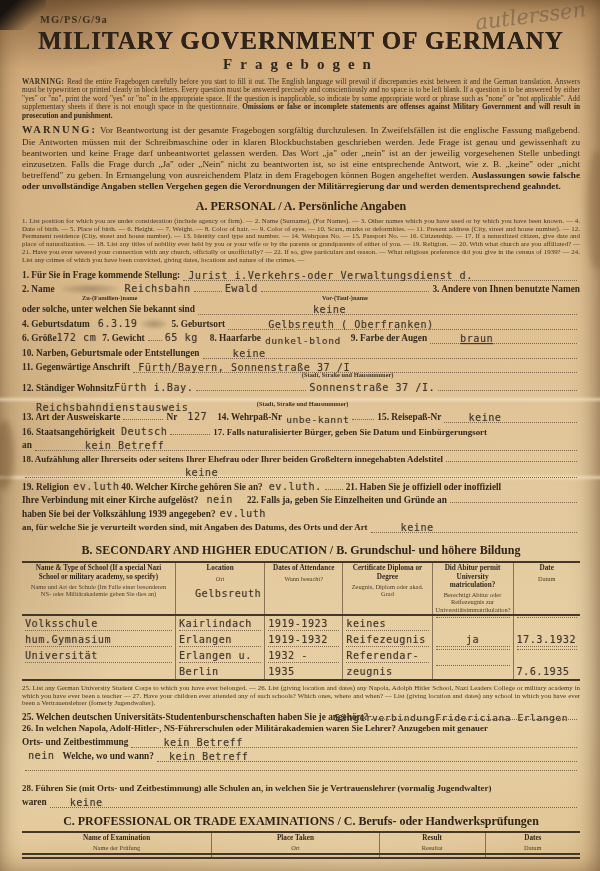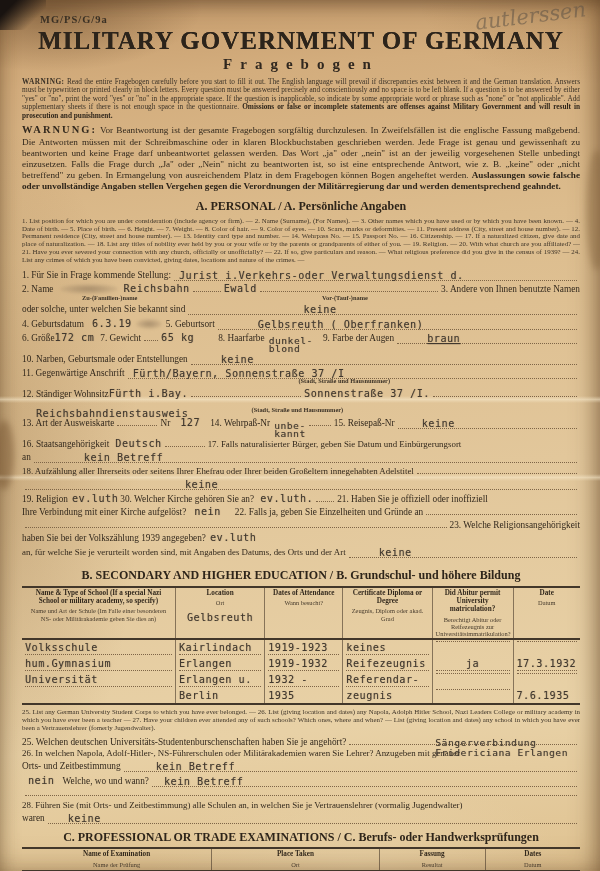--- a/index.html
+++ b/index.html
@@ -37,48 +37,48 @@
   .warn-de { font-size:9.2px; line-height:1.2; text-align:justify; margin-top:4px; color:#33291d; }
   .warn-label { font-weight:bold; letter-spacing:.5px; }
   .warn-de .warn-label { font-size:10.5px; letter-spacing:2px; }
 
   .sec-heading { text-align:center; font-weight:bold; font-size:12px; margin:7px 0 3px; color:#2e251a; }
   .fineprint { font-size:6.9px; line-height:1.14; text-align:justify; color:#3d3327; margin-bottom:5px; }
 
   .rows { font-size:9.3px; }
   .row { display:flex; align-items:baseline; margin-bottom:2.5px; white-space:nowrap; position:relative; }
   .row.has-sub { margin-bottom:9px; }
-  .lab { font-weight:normal; color:#33291d; flex-shrink:0; }
+  .lab { font-weight:bold; color:#33291d; flex-shrink:0; }
   .lab.long { font-size:8.9px; }
   .fill { flex:1 1 auto; border-bottom:1px dotted #7e6547; margin:0 3px; min-width:10px; position:relative; align-self:baseline; }
   .fill.short { flex:0 0 auto; }
   .typed { font-family:"DejaVu Sans Mono", monospace; font-size:10px; color:#41382e;
     letter-spacing:.6px; text-shadow:.4px .4px .7px rgba(65,56,46,.45); font-weight:normal; }
   .fill .typed { position:relative; top:1px; padding-left:5px; display:inline-block; }
-  .typed-stack { display:inline-flex; flex-direction:column; line-height:8px; transform:translateY(3px); }
+  .typed-stack { display:inline-flex; flex-direction:row; line-height:8px; transform:translateY(3px); }
   .typed-stack .typed { font-size:9.5px; }
   .sub { position:absolute; top:10px; left:35%; font-size:6.4px; font-weight:bold; color:#3d3327; }
   .smudge { align-self:center; height:10px; border-radius:50%; filter:blur(1.5px);
     background: radial-gradient(ellipse, rgba(125,103,78,.55), rgba(150,126,96,.2) 65%, transparent); }
 
   table { width:100%; border-collapse:collapse; table-layout:fixed; }
   .btable, .ctable { border-top:2.5px solid #42372a; border-bottom:2.5px solid #42372a; }
   .btable th, .btable td, .ctable th, .ctable td {
     border-left:1px solid rgba(70,55,40,.6); padding:1px 3px; vertical-align:top; overflow:visible; }
   .btable th:first-child, .btable td:first-child,
   .ctable th:first-child, .ctable td:first-child { border-left:none; }
   .btable thead th { border-bottom:2px solid #42372a; }
   .ctable thead th { border-bottom:2px solid #42372a; padding-bottom:2px; }
   .th-en { font-size:7.2px; font-weight:bold; text-align:center; line-height:1.15; color:#33291d; }
   .th-de { font-size:6.4px; font-weight:normal; text-align:center; line-height:1.12; color:#473b2c; margin-top:2px; }
   .btable td { font-size:10px; white-space:nowrap; }
   .btable td .typed, .ctable td .typed { display:block; border-bottom:1px dotted #7e6547; line-height:13px; }
   .btable td .typed.nob { border-bottom:none; }
   .ctable td .typed.center, .btable td .typed.center { text-align:center; }
-  .loc-header-typed { text-align:center; margin-top:6px; }
+  .loc-header-typed { text-align:right; margin-top:6px; }
 
   .qblock { font-size:9.3px; margin-top:3px; }
 </style>
 </head>
 <body>
 
 <div class="paper">
   <div class="corner-tl"></div>
   <div class="crease" style="top:396px;"></div>
   <div class="crease" style="top:474px;"></div>
@@ -130,21 +130,21 @@
       <span class="smudge" style="width:26px; margin:0 4px;"></span>
       <span class="lab">5. Geburtsort</span>
       <span class="fill"><span class="typed" style="padding-left:40px;">Gelbsreuth ( Oberfranken)</span></span>
     </div>
     <div class="row">
       <span class="lab">6. Größe</span>
       <span class="typed">172 cm</span>
       <span class="lab" style="margin-left:6px;">7. Gewicht</span>
       <span class="fill short" style="width:14px;"></span>
       <span class="typed">65 kg</span>
-      <span class="lab" style="margin-left:24px;">8. Haarfarbe</span>
+      <span class="lab" style="margin-left:12px;">8. Haarfarbe</span>
       <span class="typed-stack" style="margin-left:4px;">
         <span class="typed">dunkel-</span>
         <span class="typed">blond</span>
       </span>
       <span class="lab" style="margin-left:10px;">9. Farbe der Augen</span>
       <span class="fill"><span class="typed" style="padding-left:30px;text-decoration:underline;">braun</span></span>
     </div>
     <div class="row">
       <span class="lab">10. Narben, Geburtsmale oder Entstellungen</span>
       <span class="fill"><span class="typed" style="padding-left:30px;">keine</span></span>
@@ -195,34 +195,30 @@
     <div class="row">
       <span class="lab long">18. Aufzählung aller Ihrerseits oder seitens Ihrer Ehefrau oder Ihrer beiden Großeltern innegehabten Adelstitel</span>
       <span class="fill"></span>
     </div>
     <div class="row">
       <span class="fill"><span class="typed" style="padding-left:160px;">keine</span></span>
     </div>
     <div class="row">
       <span class="lab">19. Religion</span>
       <span class="typed" style="margin-left:4px;">ev.luth</span>
-      <span class="lab" style="margin-left:2px;">30. Welcher Kirche gehören Sie an?</span>
+      <span class="lab" style="margin-left:2px;">40. Welcher Kirche gehören Sie an?</span>
       <span class="typed" style="margin-left:6px;">ev.luth.</span>
       <span class="fill short" style="width:18px;"></span>
       <span class="lab">21. Haben Sie je offiziell oder inoffiziell</span>
     </div>
     <div class="row">
       <span class="lab">Ihre Verbindung mit einer Kirche aufgelöst?</span>
       <span class="typed" style="margin-left:8px;">nein</span>
       <span class="lab" style="margin-left:14px;">22. Falls ja, geben Sie Einzelheiten und Gründe an</span>
       <span class="fill"></span>
-    </div>
-    <div class="row">
-      <span class="fill"></span>
-      <span class="lab">23. Welche Religionsangehörigkeit</span>
     </div>
     <div class="row">
       <span class="lab">haben Sie bei der Volkszählung 1939 angegeben?</span>
       <span class="typed" style="margin:0 4px;">ev.luth</span>
     </div>
     <div class="row">
       <span class="lab long">an, für welche Sie je verurteilt worden sind, mit Angaben des Datums, des Orts und der Art</span>
       <span class="fill"><span class="typed" style="padding-left:30px;">keine</span></span>
     </div>
   </div>
@@ -370,21 +366,21 @@
       <span class="fill"><span class="typed" style="padding-left:32px;">kein Betreff</span></span>
     </div>
     <div class="row">
       <span class="typed" style="margin-left:6px;">nein</span>
       <span class="lab" style="margin-left:8px;">Welche, wo und wann?</span>
       <span class="fill"><span class="typed" style="padding-left:12px;">kein Betreff</span></span>
     </div>
     <div class="row" style="margin-top:8px;">
       <span class="fill"></span>
     </div>
-    <div class="row" style="margin-top:4px;">
+    <div class="row" style="margin-top:12px;">
       <span class="lab long">28. Führen Sie (mit Orts- und Zeitbestimmung) alle Schulen an, in welchen Sie je Vertrauenslehrer (vormalig Jugendwalter)</span>
     </div>
     <div class="row">
       <span class="lab">waren</span>
       <span class="fill"><span class="typed" style="padding-left:20px;">keine</span></span>
     </div>
   </div>
 
   <div class="sec-heading" style="margin-top:6px; margin-bottom:2px;">C. PROFESSIONAL OR TRADE EXAMINATIONS  /  C. Berufs- oder Handwerksprüfungen</div>
 
@@ -399,21 +395,21 @@
       <tr>
         <th>
           <div class="th-en">Name of Examination</div>
           <div class="th-de">Name der Prüfung</div>
         </th>
         <th>
           <div class="th-en">Place Taken</div>
           <div class="th-de">Ort</div>
         </th>
         <th>
-          <div class="th-en">Fassung</div>
+          <div class="th-en">Result</div>
           <div class="th-de">Resultat</div>
         </th>
         <th>
           <div class="th-en">Dates</div>
           <div class="th-de">Datum</div>
         </th>
       </tr>
     </thead>
     <tbody>
       <tr>

